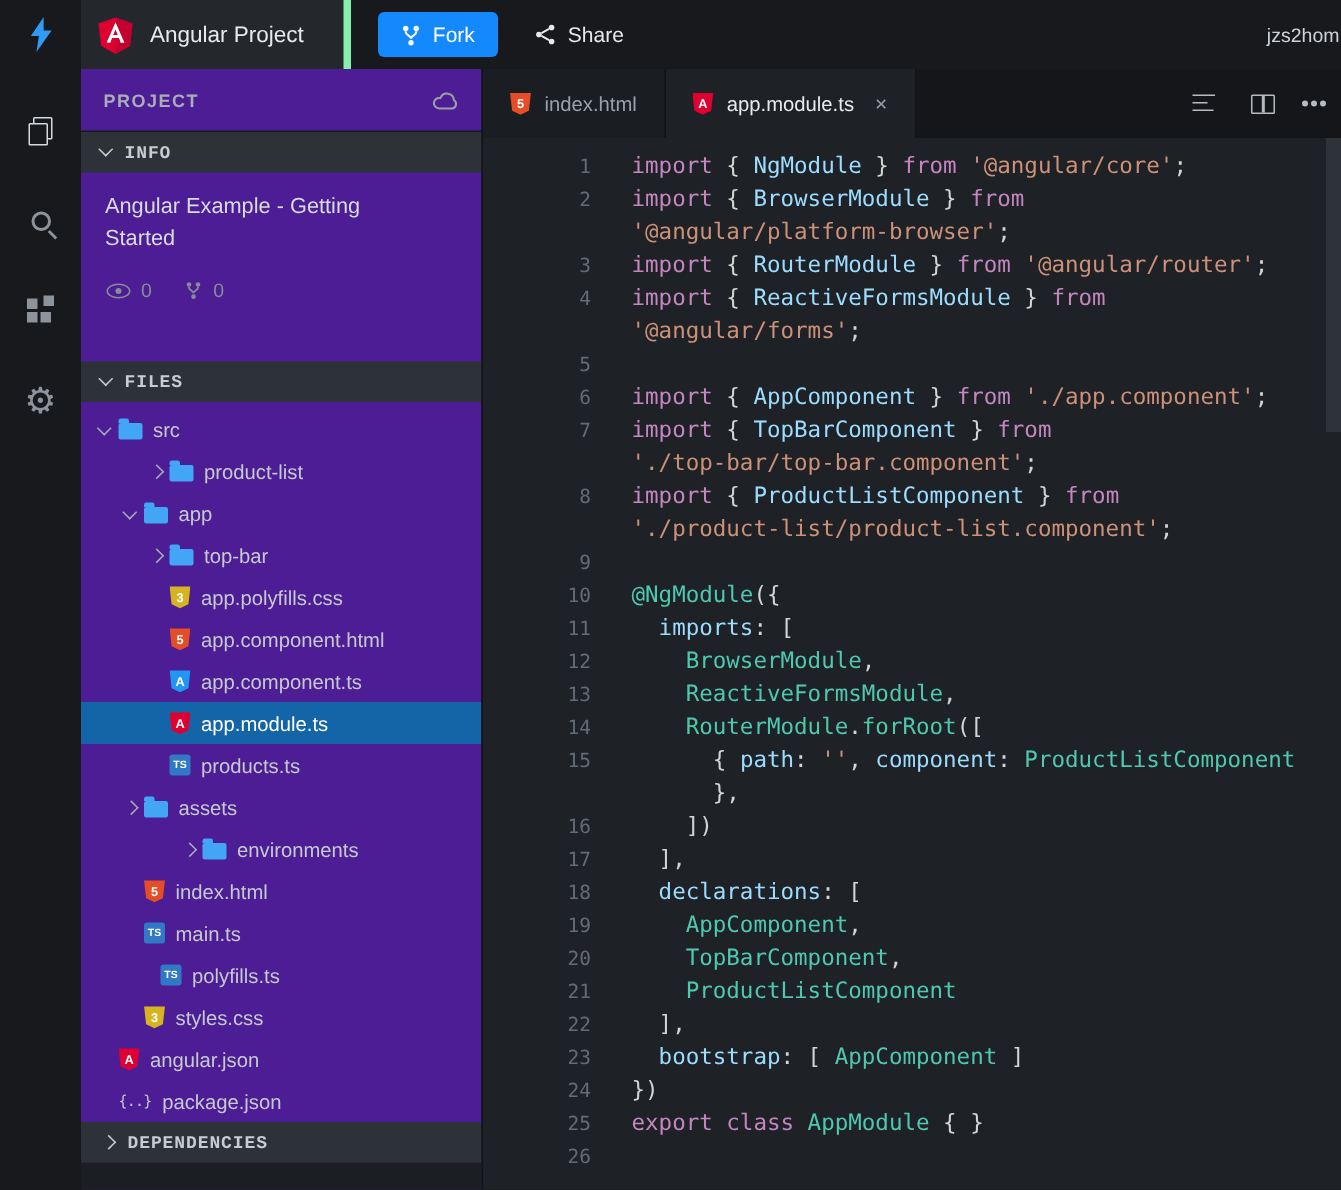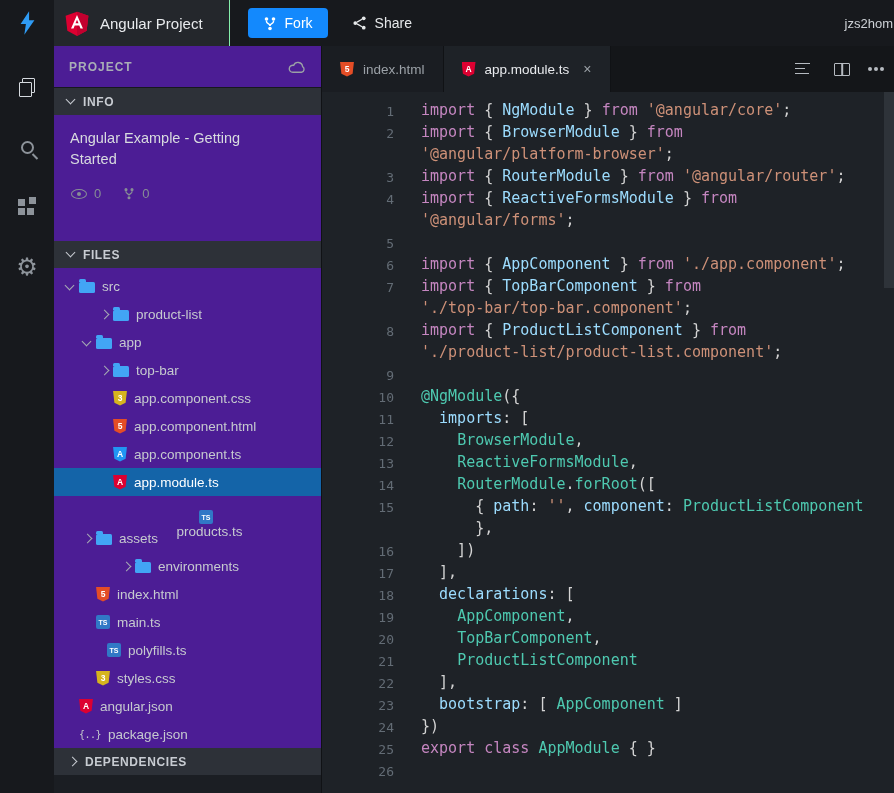--- a/index.html
+++ b/index.html
@@ -4,21 +4,21 @@
 <style>
   * { margin:0; padding:0; box-sizing:border-box; }
   html,body { width:894px; height:793px; overflow:hidden; background:#17191d;
     font-family:"Liberation Sans", sans-serif; }
   .app { width:894px; height:793px; display:grid; grid-template-rows:46px 1fr; }
 
   
   .header { display:flex; align-items:center; background:#17191d; overflow:hidden; }
   .logo-box { width:54px; height:46px; display:flex; align-items:center; justify-content:center; flex:none; cursor:pointer; }
   .title-box { height:46px; display:flex; align-items:center; gap:10px; padding:0 26px 0 10px;
-    background:#24272c; border-right:1px solid #86efac; cursor:pointer; flex:none; }
+    background:#24272c; border-right:5px solid #86efac; cursor:pointer; flex:none; }
   .title-box span { color:#e8eaed; font-size:15px; }
   .fork-btn { margin-left:18px; display:flex; align-items:center; gap:8px; background:#1389fd; color:#fff;
     border:none; font-size:14px; font-family:inherit; padding:7px 15px; border-radius:4px; cursor:pointer; flex:none;justify-content:flex-end; }
   .share-btn { margin-left:24px; display:flex; align-items:center; gap:8px; color:#e6e8ea; font-size:14px; cursor:pointer; flex:none; }
   .username { margin-left:auto; color:#ced2d7; font-size:13px; padding-right:1px; white-space:nowrap; }
 
   
   .main { display:flex; height:747px; }
 
   
@@ -35,21 +35,21 @@
     box-shadow:9px 0 0 #8d939a, 0 -9px 0 #8d939a; }
   .ic-ext::after { content:""; position:absolute; width:7px; height:7px; background:#8d939a; left:11px; top:-1px; }
   .ic-gear { font-family:"DejaVu Sans", sans-serif; font-size:24px; color:#8d939a; line-height:1; }
 
   
   .sidebar { width:267px; flex:none; background:#4c1d95; display:flex; flex-direction:column; overflow:hidden; }
   .panel-header { height:42px; flex:none; display:flex; align-items:center; padding:0 15px; color:#a9aeb6;
     font-size:12px; font-weight:700; letter-spacing:1px; border-bottom:1px solid #17191d; }
   .cloud { margin-left:auto; display:flex; cursor:pointer; }
   .section-header { height:27px; flex:none; background:#2d3138; display:flex; align-items:center; gap:9px;
-    padding:0 13px; color:#c8ccd2; font-size:12px; font-weight:700; letter-spacing:.6px; cursor:pointer; }
+    padding:0 13px; color:#c8ccd2; font-size:12px; font-weight:700; letter-spacing:.6px; cursor:pointer;font-family:Liberation Mono, monospace; }
   .sh-chev { width:7px; height:7px; border-right:1.5px solid #c8ccd2; border-bottom:1.5px solid #c8ccd2; display:inline-block; }
   .sh-chev.down { transform:rotate(45deg); margin-top:-4px; }
   .sh-chev.right { transform:rotate(-45deg); margin-left:2px; }
   .info-body { padding:13px 16px 4px; color:#d8dbdf; font-size:14.5px; line-height:21px; max-width:235px; }
   .stats { display:flex; gap:22px; padding:12px 17px 40px; color:#878d95; font-size:13px; align-items:center; }
   .stat { display:flex; align-items:center; gap:7px; }
   .ic-eye { width:16px; height:10px; border:1.5px solid #878d95; border-radius:50%; position:relative; display:inline-block; }
   .ic-eye::after { content:""; position:absolute; left:50%; top:50%; transform:translate(-50%,-50%); width:4px; height:4px; border-radius:50%; background:#878d95; }
 
   .tree { padding-top:4px; }
@@ -216,38 +216,38 @@
             <span class="tree-name">app</span>
           </div>
           <div class="tree-row" style="padding-left: 44px;">
             <span class="chev right"></span>
             <span class="fi fi-folder"></span>
             <span class="tree-name">top-bar</span>
           </div>
           <div class="tree-row" style="padding-left: 44px;">
             <span class="chev none"></span>
             <span class="fi fi-shield sh-css">3</span>
-            <span class="tree-name">app.component.css</span>
+            <span class="tree-name">app.polyfills.css</span>
           </div>
           <div class="tree-row" style="padding-left: 44px;">
             <span class="chev none"></span>
             <span class="fi fi-shield sh-html">5</span>
             <span class="tree-name">app.component.html</span>
           </div>
           <div class="tree-row" style="padding-left: 44px;">
             <span class="chev none"></span>
             <span class="fi fi-shield sh-ngts">A</span>
             <span class="tree-name">app.component.ts</span>
           </div>
           <div class="tree-row selected" style="padding-left: 44px;">
             <span class="chev none"></span>
             <span class="fi fi-shield sh-ng">A</span>
             <span class="tree-name">app.module.ts</span>
           </div>
-          <div class="tree-row" style="padding-left: 44px; flex-direction: column;">
+          <div class="tree-row" style="padding-left: 44px;">
             <span class="chev none"></span>
             <span class="fi fi-sq">TS</span>
             <span class="tree-name">products.ts</span>
           </div>
           <div class="tree-row" style="padding-left: 27px;">
             <span class="chev right"></span>
             <span class="fi fi-folder"></span>
             <span class="tree-name">assets</span>
           </div>
           <div class="tree-row" style="padding-left: 27px; margin-left: 39px;">

